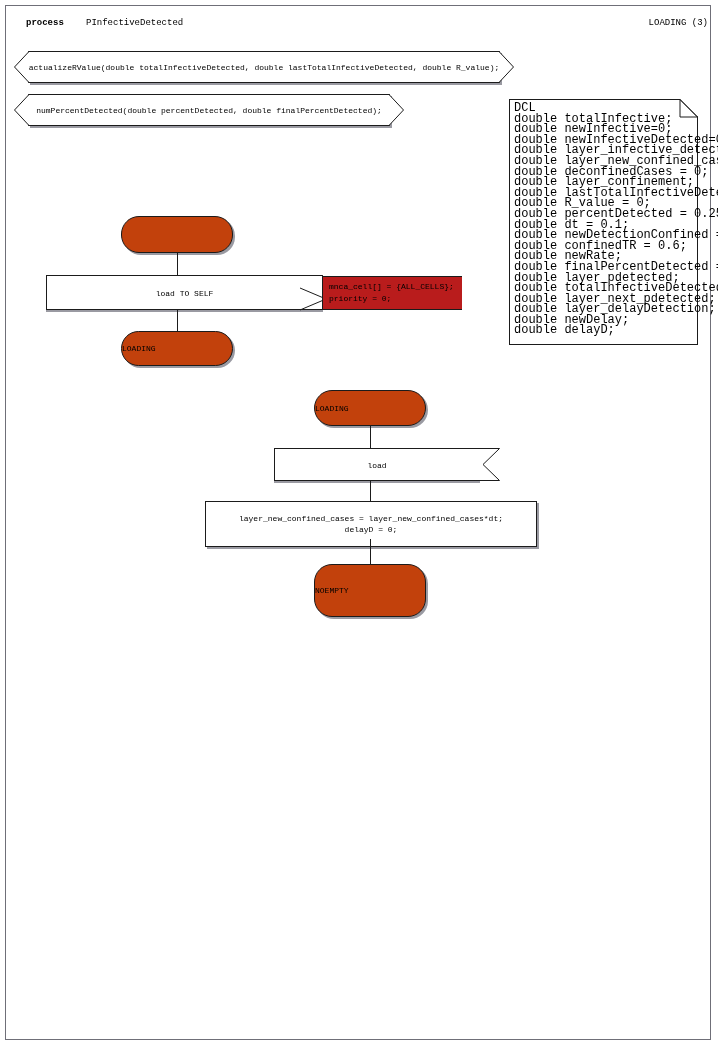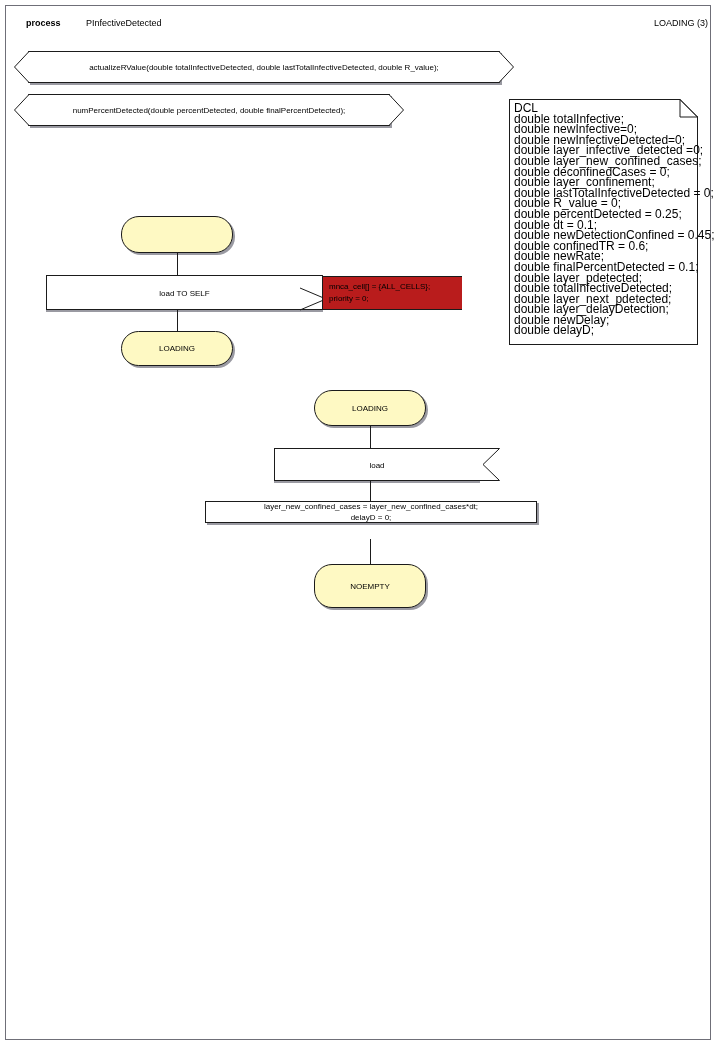--- a/index.html
+++ b/index.html
@@ -12,20 +12,21 @@
     font-family: "Liberation Sans", sans-serif;
     -webkit-font-smoothing: antialiased;
   }
 
   #page {
     position: relative;
     width: 718px;
     height: 1047px;
     background: #ffffff;
     overflow: hidden;
+    font-family: Liberation Mono, monospace;
   }
 
   
   #page-frame {
     position: absolute;
     left: 5px;
     top: 5px;
     width: 706px;
     height: 1035px;
     border: 1px solid #6f6f78;
@@ -92,26 +93,26 @@
     font-size: 8px;
     color: #000;
     white-space: pre;
   }
 
   
   .state {
     position: absolute;
     border: 1px solid #1b1b1b;
     border-radius: 18px;
-    background: #fef9c3;
+    background: #c2410c;
     box-sizing: border-box;
     box-shadow: 2px 2px 0 0 #9a9aa2;
     display: flex;
     align-items: center;
-    justify-content: center;
+    justify-content: flex-start;
     font-size: 8px;
     color: #000;
     white-space: pre;
   }
 
   
   .output {
     position: absolute;
     padding-left: 32px;
   }
@@ -361,24 +362,24 @@
     <div class="in-body"></div>
     <svg class="in-cap" viewBox="0 0 21 33" preserveAspectRatio="none">
       <path d="M0 0.5 L20.5 0.5 L4 16.5 L20.5 32.5 L0 32.5 Z" fill="#ffffff" stroke="none"></path>
       <polyline points="0,0.5 20.5,0.5 4,16.5 20.5,32.5 0,32.5" fill="none" stroke="#1b1b1b" stroke-width="1"></polyline>
     </svg>
     <div class="in-label">load</div>
   </div>
 
   <div class="vline" style="left:370px; top:481px; height:20px;"></div>
 
-  <div class="task" style="left:205px; top:501px; width:332px; height:22px;">
+  <div class="task" style="left:205px; top:501px; width:332px; height:46px;">
     <span>layer_new_confined_cases = layer_new_confined_cases*dt;
 delayD = 0;</span>
   </div>
 
   <div class="vline" style="left:370px; top:539px; height:25px;"></div>
 
-  <div class="state" style="left:314px; top:564px; width:112px; height:44px;">
+  <div class="state" style="left:314px; top:564px; width:112px; height:53px;">
     <span>NOEMPTY</span>
   </div>
 
 </div>
 
 </body></html>

